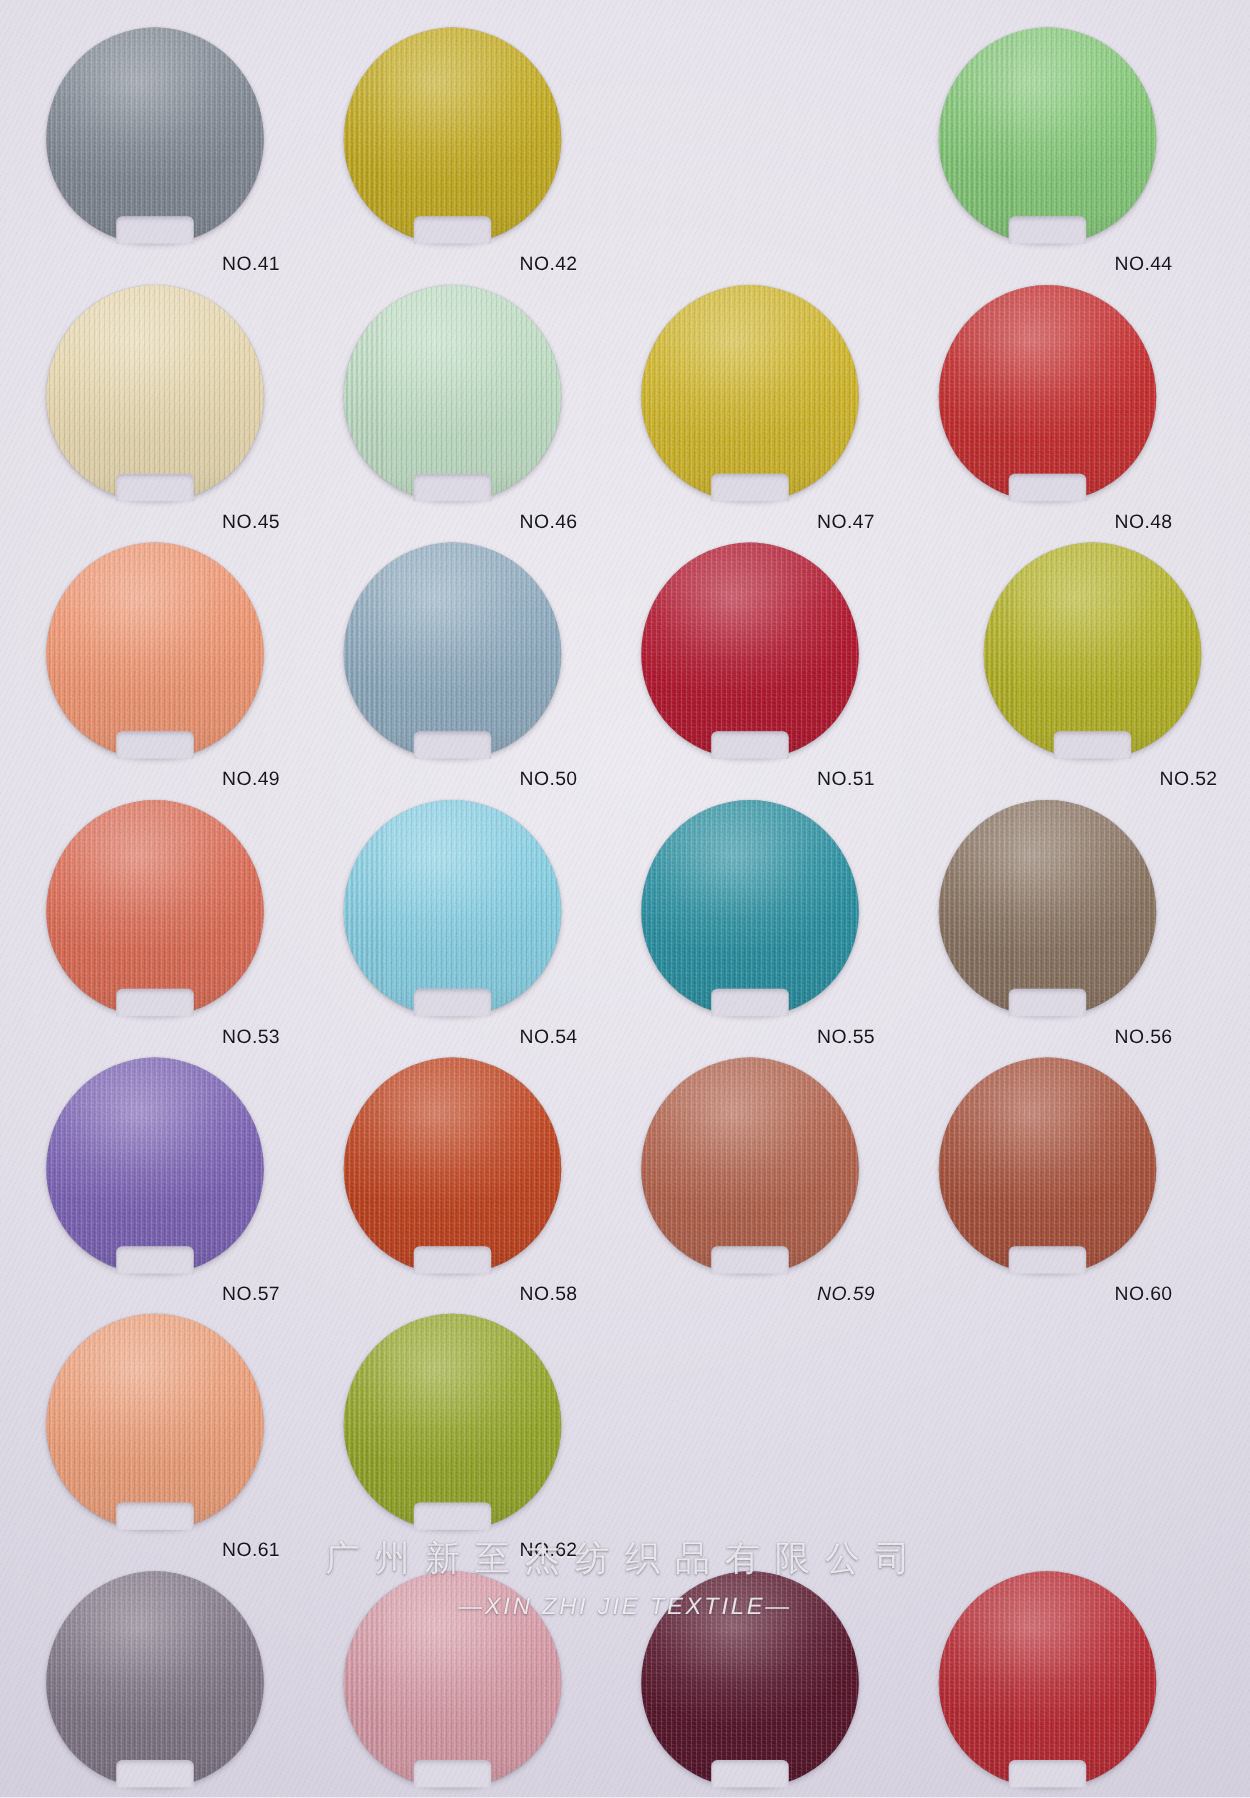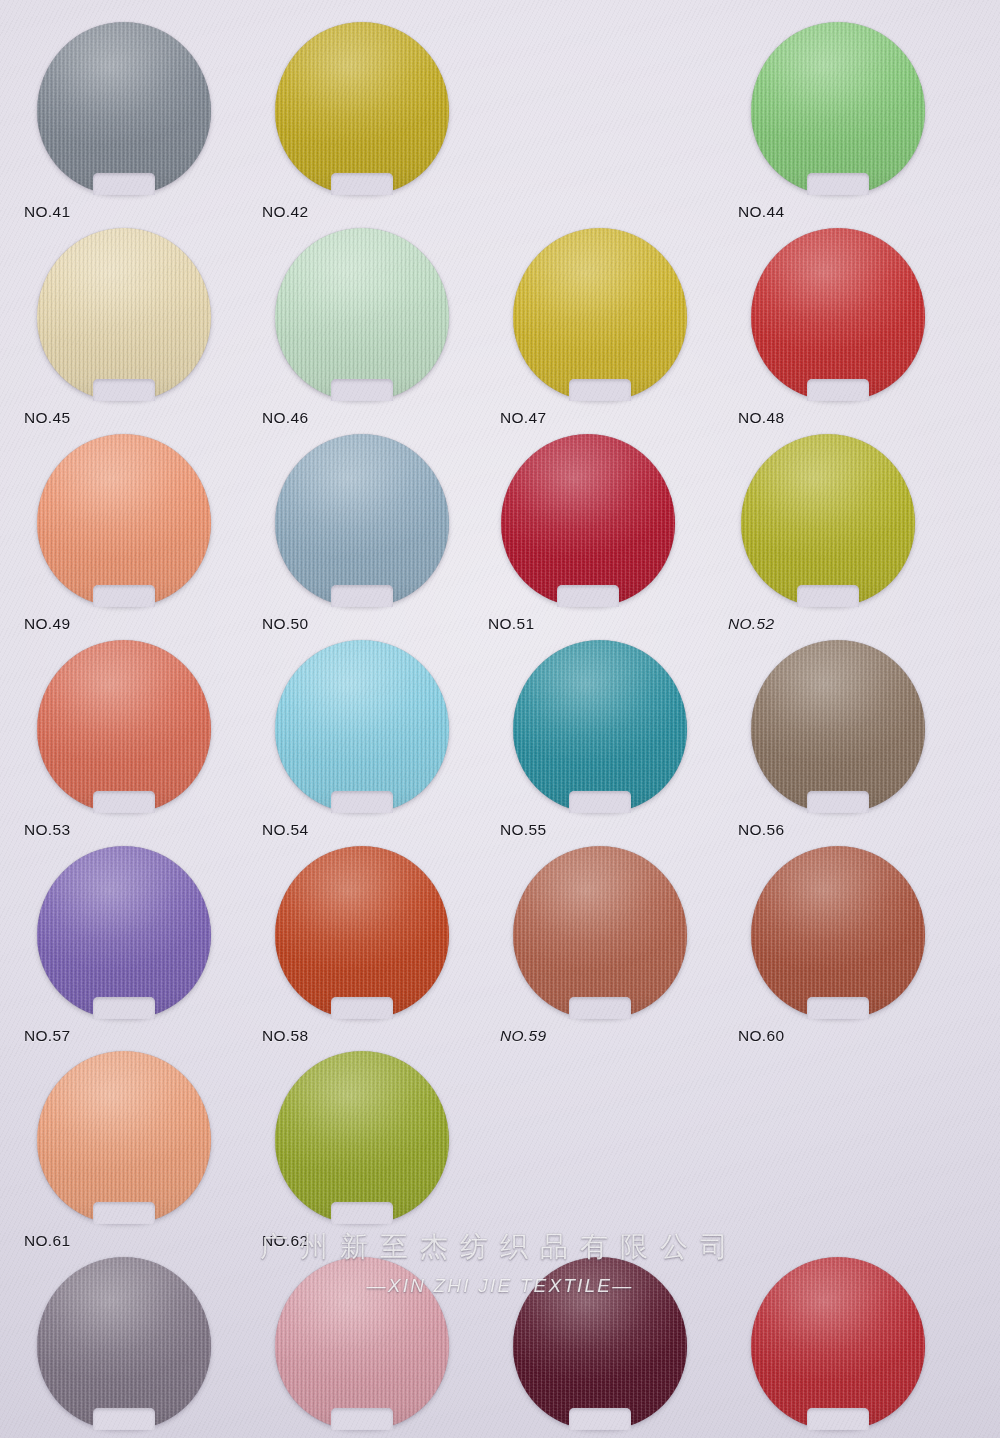--- a/index.html
+++ b/index.html
@@ -104,21 +104,21 @@
     width: 62px;
     height: 22px;
     background: #ddd9e5;
     border-radius: 5px 5px 0 0;
     box-shadow: inset 0 2px 3px rgba(120,113,134,0.30);
     z-index: 3;
   }
 
   .chip-label {
     margin-top: 9px;
-    text-align: left;
+    text-align: right;
     font-size: 15.5px;
     letter-spacing: 0.3px;
     color: #14131a;
     text-shadow: 0 1px 0 rgba(255,255,255,0.45);
     font-family: "Liberation Sans", sans-serif;
   }
 
   
   #watermark {
     position: absolute;
@@ -229,28 +229,28 @@
         </div>
         <div class="chip-label">NO.49</div>
       </div>
       <div class="swatch-cell" style="left: 262px; top: 434px;">
         <div class="chip-wrap">
           <div class="chip" style="background: rgb(143, 171, 191);"></div>
           <div class="notch"></div>
         </div>
         <div class="chip-label">NO.50</div>
       </div>
-      <div class="swatch-cell" style="left: 488px; top: 434px;">
+      <div class="swatch-cell" style="left: 500px; top: 434px;">
         <div class="chip-wrap">
           <div class="chip" style="background: rgb(178, 24, 47);"></div>
           <div class="notch"></div>
         </div>
         <div class="chip-label">NO.51</div>
       </div>
-      <div class="swatch-cell" style="left: 728px; top: 434px; font-style: italic;">
+      <div class="swatch-cell" style="left: 774px; top: 434px;">
         <div class="chip-wrap">
           <div class="chip" style="background: rgb(179, 178, 39);"></div>
           <div class="notch"></div>
         </div>
         <div class="chip-label">NO.52</div>
       </div>
       <div class="swatch-cell" style="left: 24px; top: 640px;">
         <div class="chip-wrap">
           <div class="chip" style="background: rgb(218, 108, 85);"></div>
           <div class="notch"></div>

